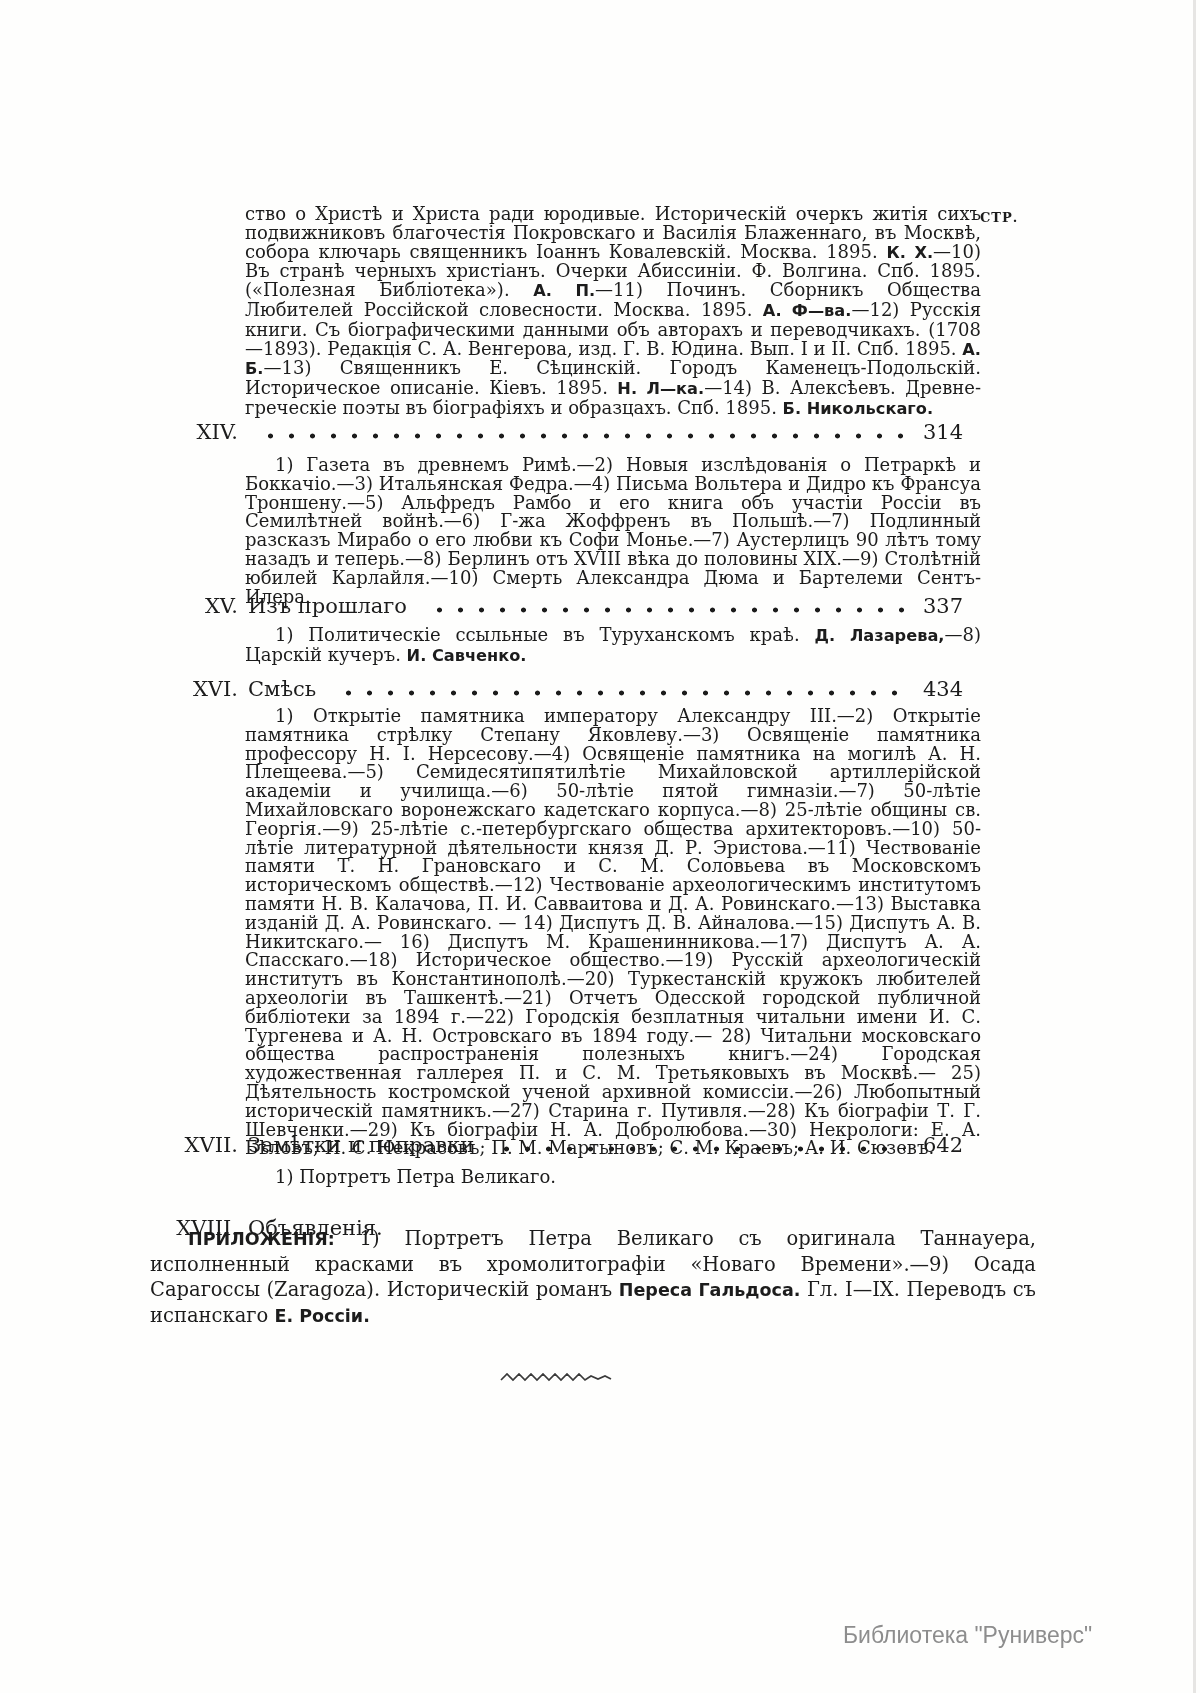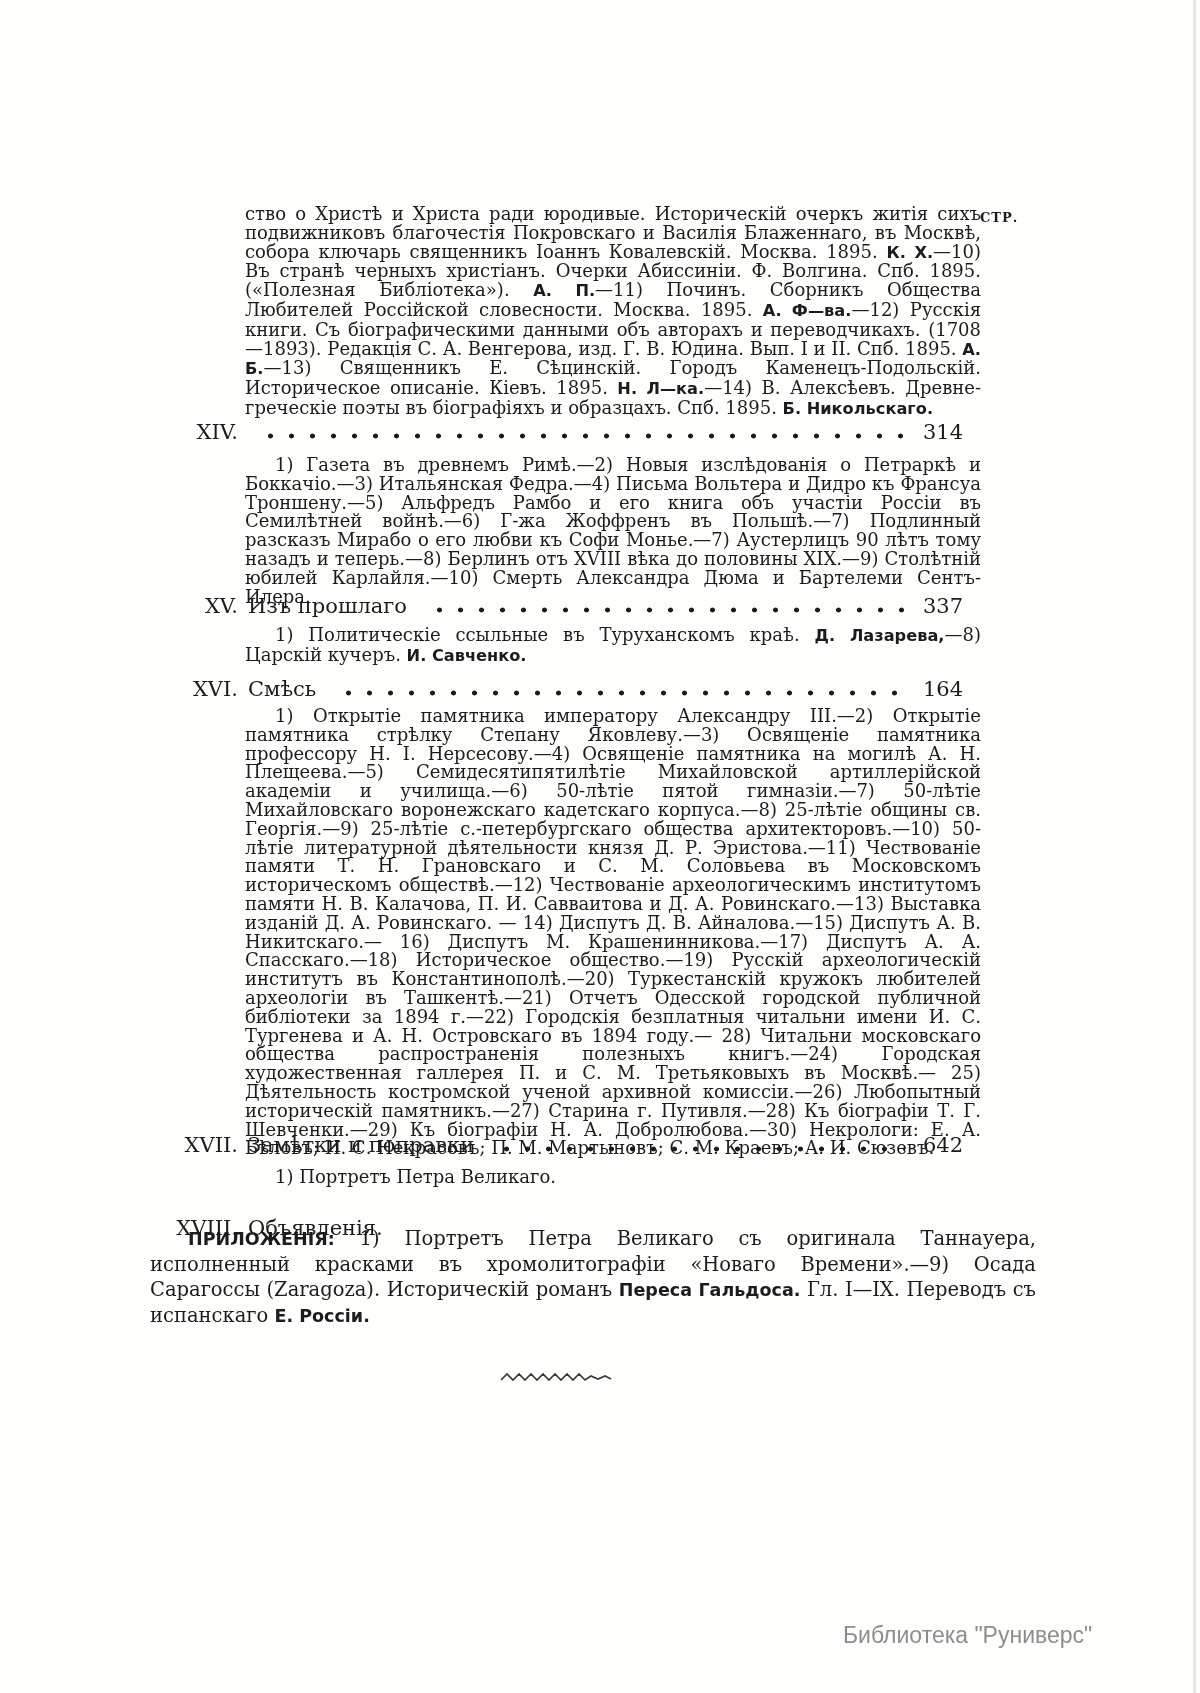--- a/index.html
+++ b/index.html
@@ -77,21 +77,21 @@
     <span class="title">Изъ прошлаго</span>
     <span class="leader"></span>
     <span class="pagenum">337</span>
   </div>
   <p class="abs bodytext indent" style="top:626px"><span>1) Политическіе ссыльные въ Туруханскомъ краѣ. </span><span class="b">Д. Лазарева,</span><span>—8) Царскій кучеръ. </span><span class="b">И. Савченко.</span></p>
 
   <div class="abs row" style="top:677px">
     <span class="roman">XVI.</span>
     <span class="title">Смѣсь</span>
     <span class="leader"></span>
-    <span class="pagenum">164</span>
+    <span class="pagenum">434</span>
   </div>
   <p class="abs bodytext indent" style="top:707px"><span>1) Открытіе памятника императору Александру III.—2) Открытіе памятника стрѣлку Степану Яковлеву.—3) Освященіе памятника профессору Н. І. Нерсесову.—4) Освященіе памятника на могилѣ А. Н. Плещеева.—5) Семидесятипятилѣтіе Михайловской артиллерійской академіи и училища.—6) 50-лѣтіе пятой гимназіи.—7) 50-лѣтіе Михайловскаго воронежскаго кадетскаго корпуса.—8) 25-лѣтіе общины св. Георгія.—9) 25-лѣтіе с.-петербургскаго общества архитекторовъ.—10) 50-лѣтіе литературной дѣятельности князя Д. Р. Эристова.—11) Чествованіе памяти Т. Н. Грановскаго и С. М. Соловьева въ Московскомъ историческомъ обществѣ.—12) Чествованіе археологическимъ институтомъ памяти Н. В. Калачова, П. И. Савваитова и Д. А. Ровинскаго.—13) Выставка изданій Д. А. Ровинскаго. — 14) Диспутъ Д. В. Айналова.—15) Диспутъ А. В. Никитскаго.— 16) Диспутъ М. Крашенинникова.—17) Диспутъ А. А. Спасскаго.—18) Историческое общество.—19) Русскій археологическій институтъ въ Константинополѣ.—20) Туркестанскій кружокъ любителей археологіи въ Ташкентѣ.—21) Отчетъ Одесской городской публичной библіотеки за 1894 г.—22) Городскія безплатныя читальни имени И. С. Тургенева и А. Н. Островскаго въ 1894 году.— 28) Читальни московскаго общества распространенія полезныхъ книгъ.—24) Городская художественная галлерея П. и С. М. Третьяковыхъ въ Москвѣ.— 25) Дѣятельность костромской ученой архивной комиссіи.—26) Любопытный историческій памятникъ.—27) Старина г. Путивля.—28) Къ біографіи Т. Г. Шевченки.—29) Къ біографіи Н. А. Добролюбова.—30) Некрологи: Е. А. Бѣловъ; И. С. Некрасовъ; П. М. Мартыновъ; С. М. Краевъ; А. И. Сюзевъ.</span></p>
 
   <div class="abs row" style="top:1133px">
     <span class="roman">XVII.</span>
     <span class="title">Замѣтки и поправки</span>
     <span class="leader"></span>
     <span class="pagenum">642</span>
   </div>
   <p class="abs bodytext indent" style="top:1168px"><span>1) Портретъ Петра Великаго.</span></p>

